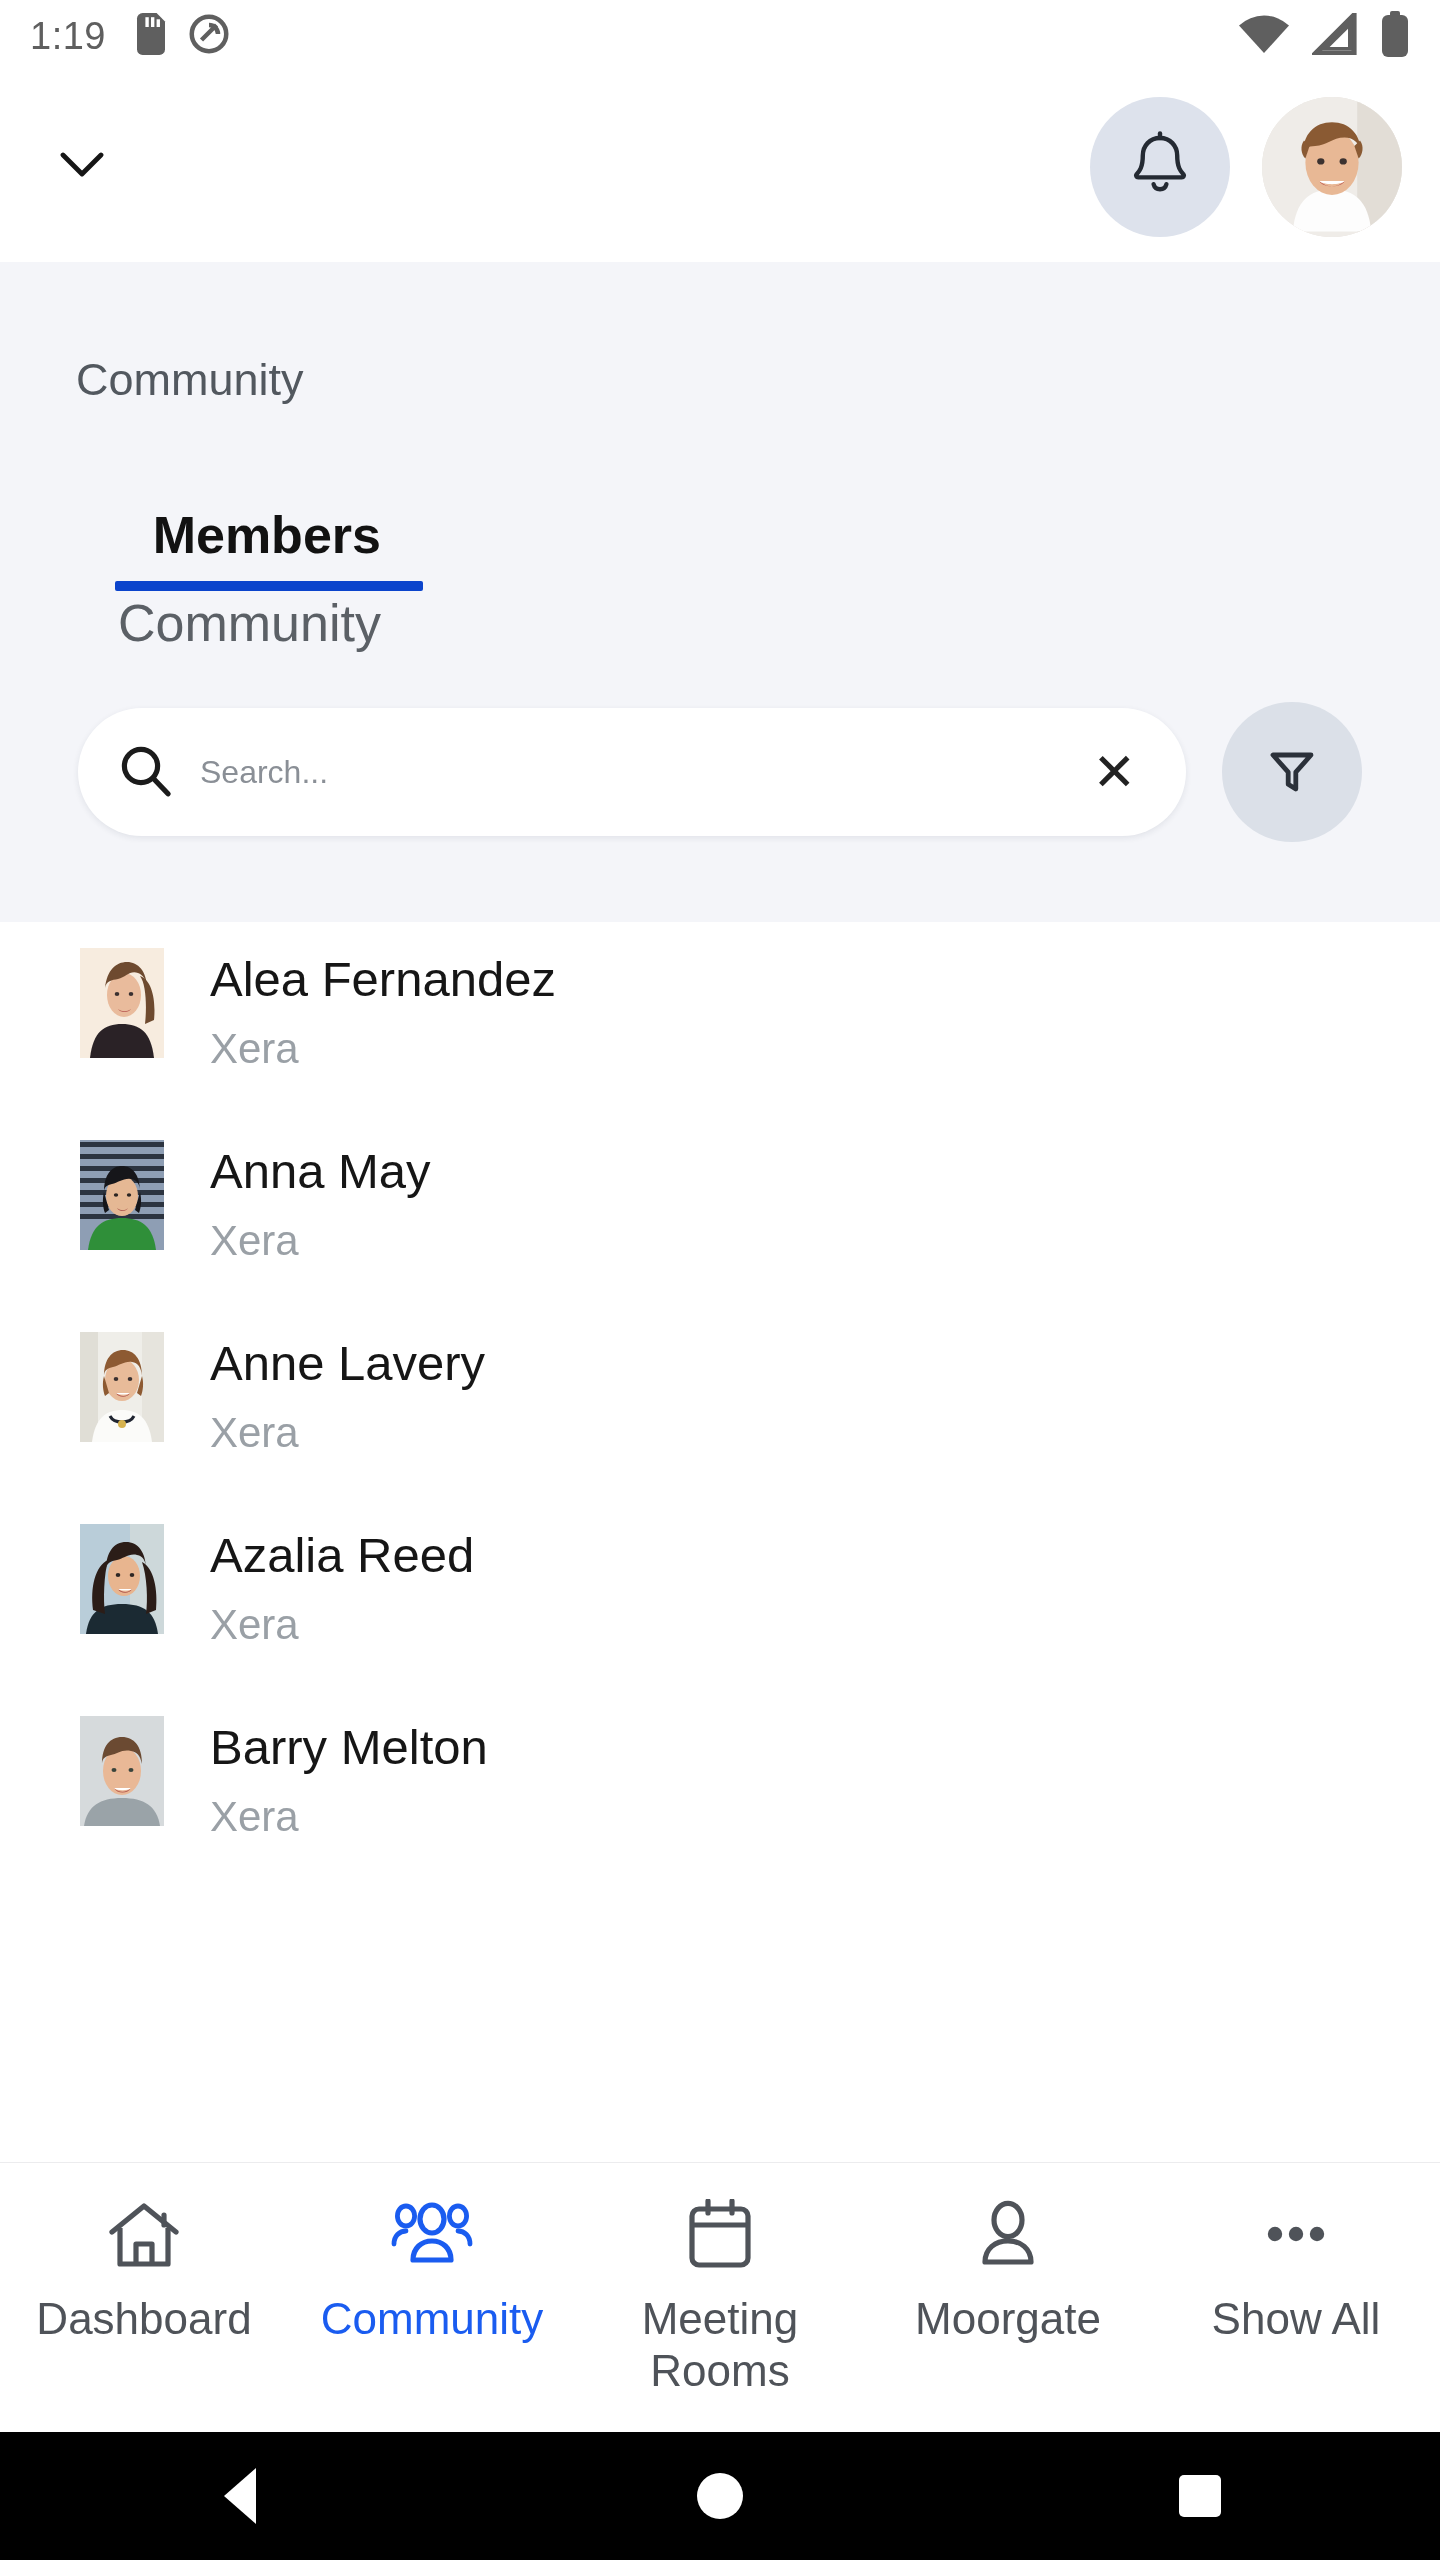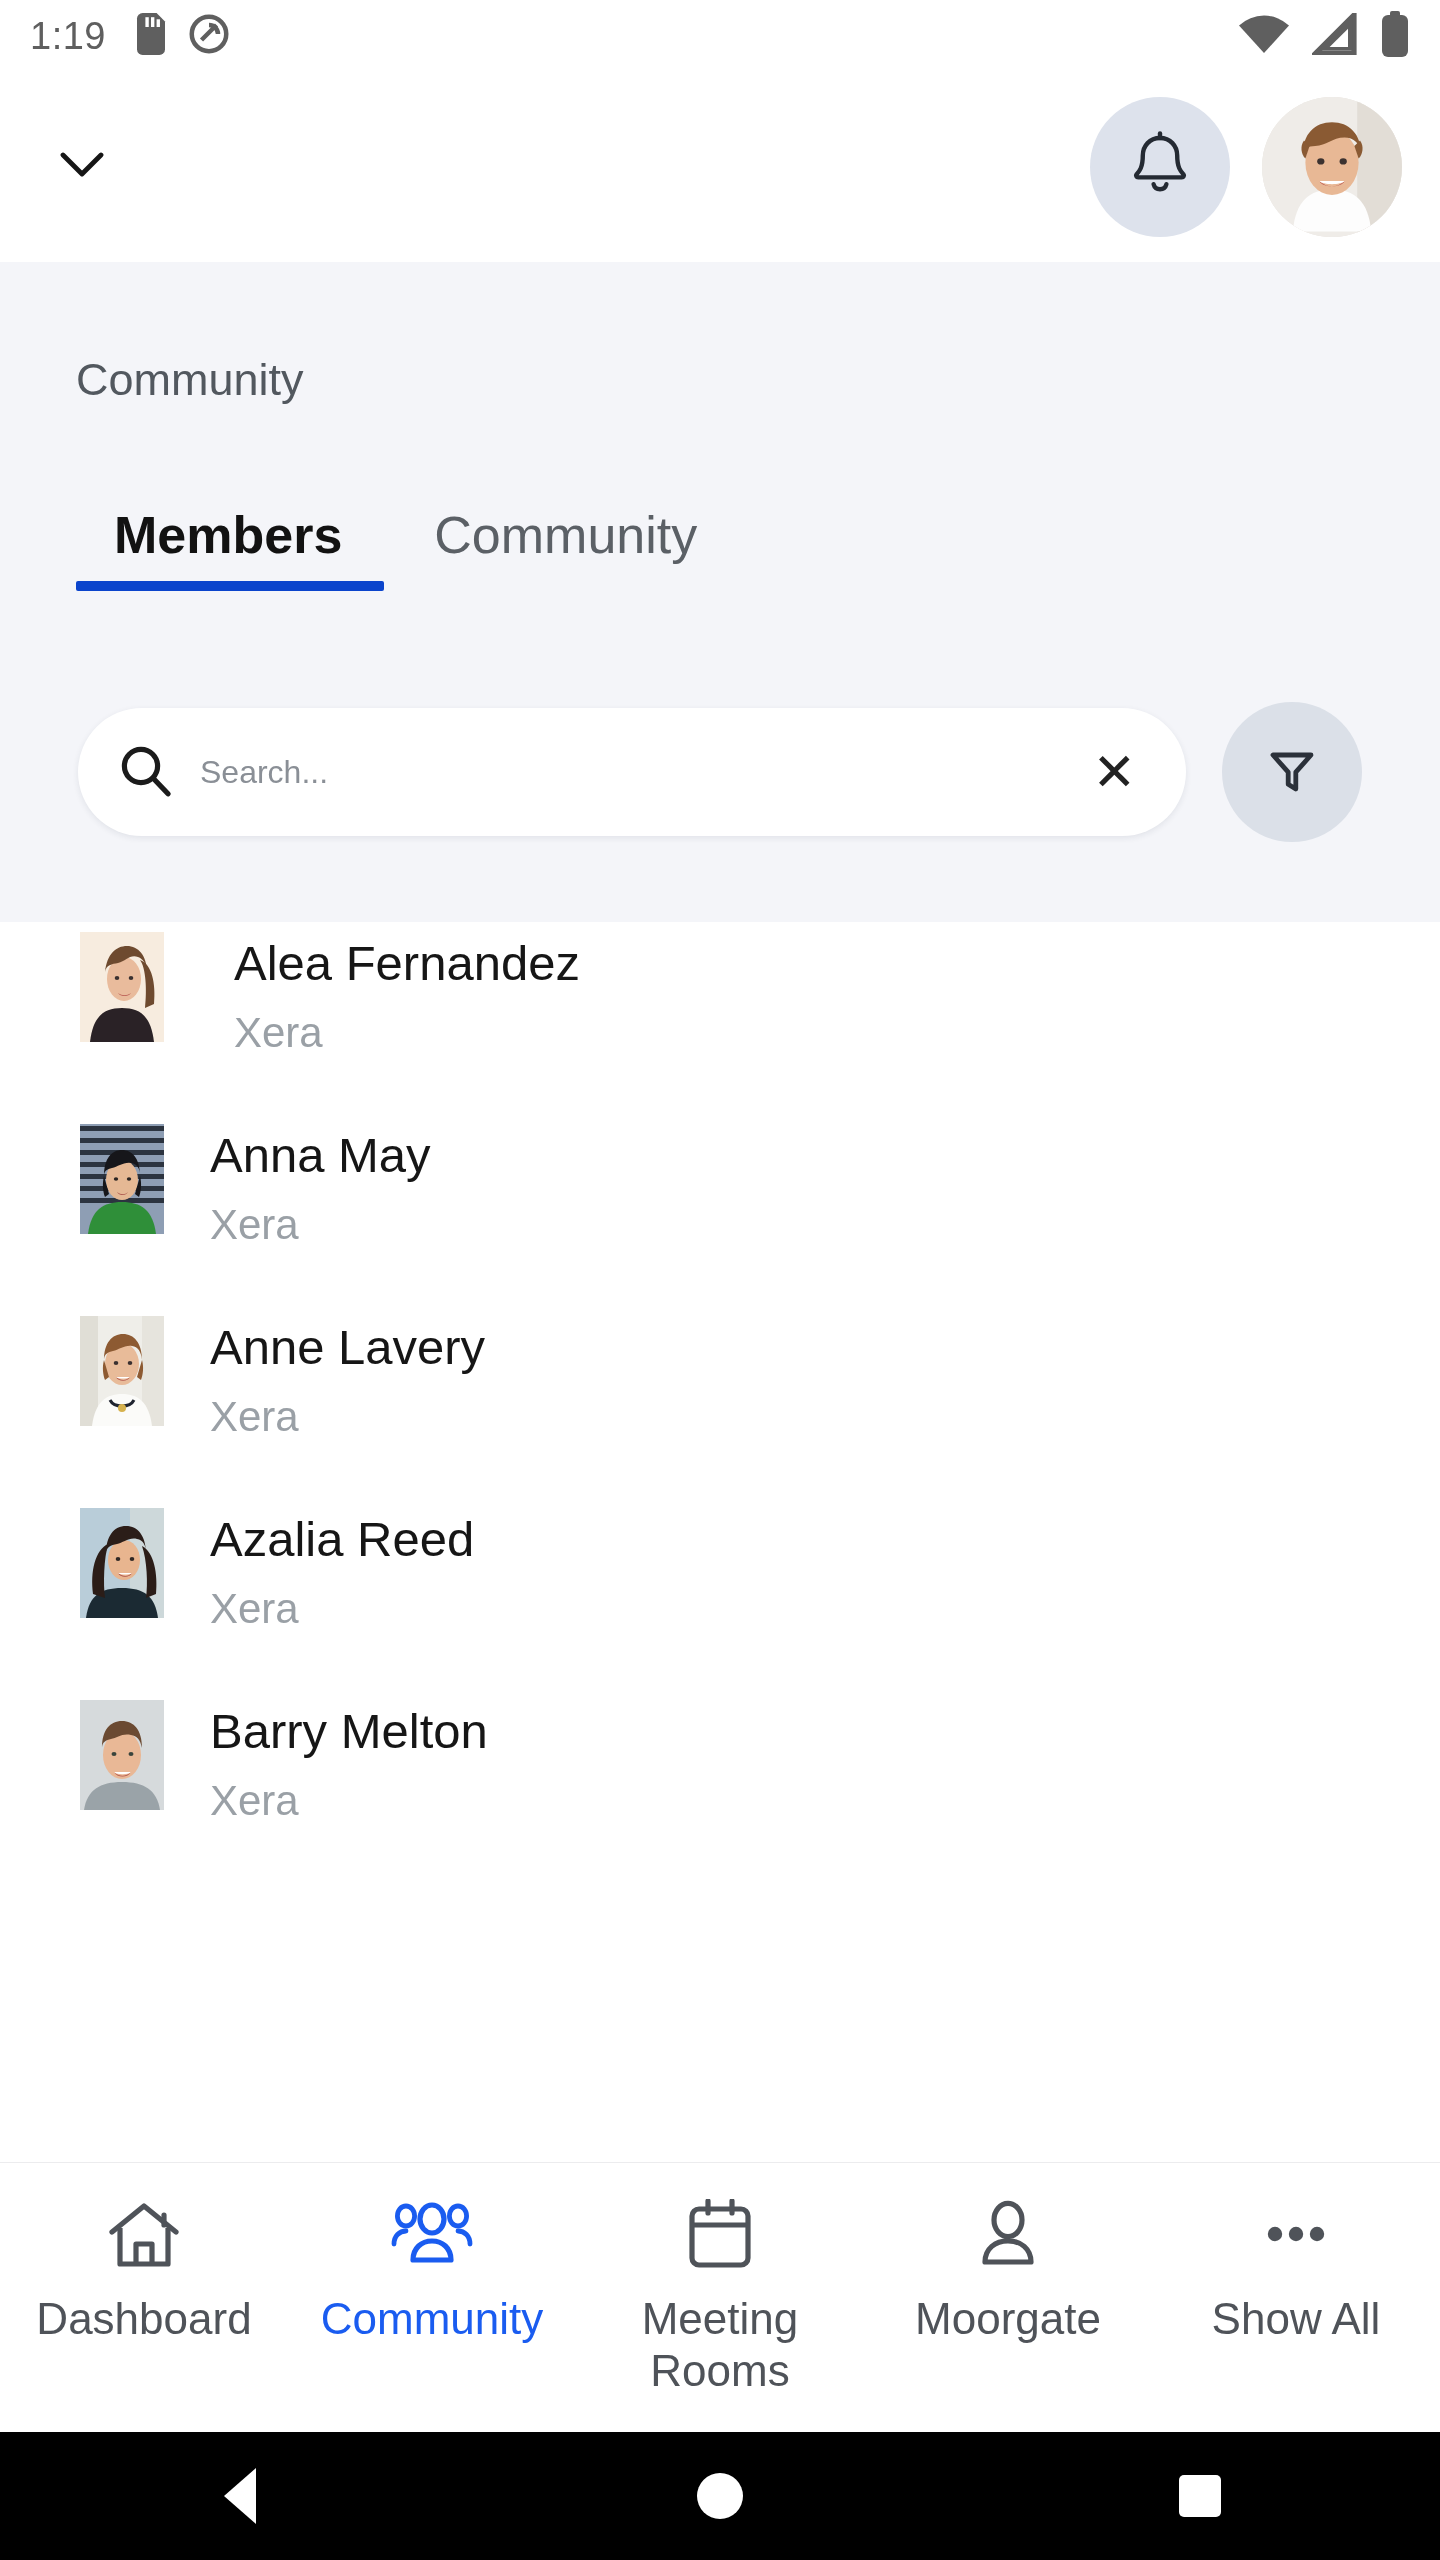--- a/index.html
+++ b/index.html
@@ -48,21 +48,21 @@
   
   .section {
     position:absolute; top:262px; left:0; width:1440px; height:660px;
     background:#f4f5f9;
   }
   .page-title {
     position:absolute; top:92px; left:76px;
     font-size:45px; color:#52585f; font-weight:400;
   }
   .tabs {
-    position:absolute; top:243px; left:76px; display:flex; align-items:flex-end; gap:8px;
+    position:absolute; top:243px; left:76px; display:flex; align-items:flex-end; gap:2px;flex-direction:column;
   }
   .tab {
     font-size:52px; padding:0 42px 26px 42px; position:relative; cursor:pointer;
   }
   .tab:first-child { padding-left:38px; }
   .tab.active { color:#121212; font-weight:700; }
   .tab.inactive { color:#5b6066; font-weight:400; }
   .tab.active::after {
     content:""; position:absolute; left:0; right:0; bottom:0;
     height:10px; background:#0b44cc; border-radius:2px;
@@ -90,21 +90,21 @@
 
   
   .list {
     position:absolute; top:922px; left:0; width:1440px; height:1180px;
     background:#ffffff; overflow:hidden;
   }
   .member {
     display:flex; align-items:flex-start; height:170px;
     padding:0 0 0 80px; margin-top:22px;
   }
-  .member:first-child { margin-top:10px;gap:24px; }
+  .member:first-child { margin-top:26px; }
   .m-thumb {
     width:84px; height:110px; flex:none; overflow:hidden; position:relative;
   }
   .m-text { margin-left:46px; padding-top:6px; }
   .m-name { font-size:49px; color:#161616; line-height:1.05; }
   .m-company { font-size:42px; color:#9aa0a6; margin-top:20px; }
 
   
   .bottomnav {
     position:absolute; left:0; bottom:128px; width:1440px; height:270px;

